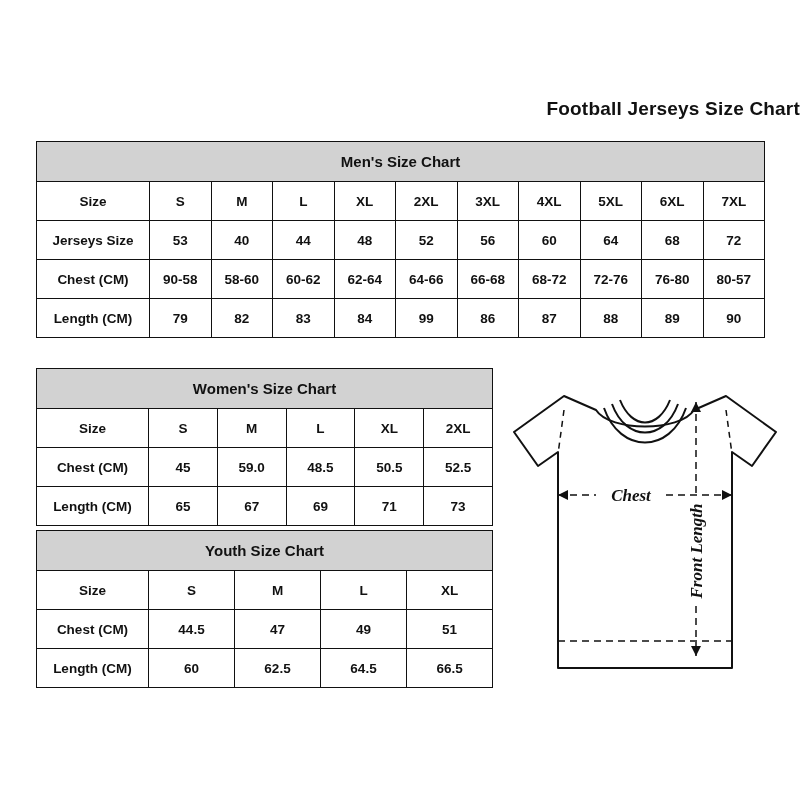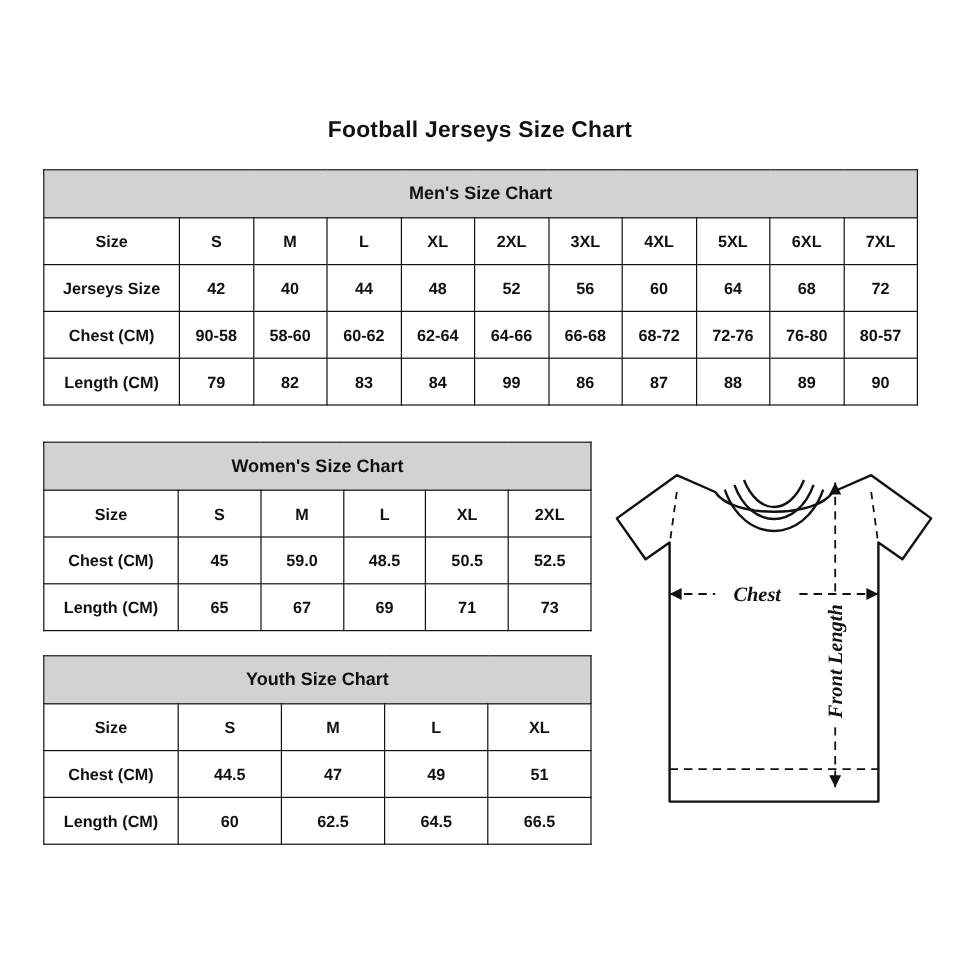--- a/index.html
+++ b/index.html
@@ -14,21 +14,21 @@
     color: #1a1a1a;
     position: relative;
     overflow: hidden;
   }
 
   #page-title {
     position: absolute;
     top: 98px;
     left: 0;
     width: 800px;
-    text-align: center;
+    text-align: right;
     font-size: 19px;
     font-weight: bold;
     letter-spacing: 0.2px;
     color: #111111;
   }
 
   table.size-table {
     border-collapse: collapse;
     table-layout: fixed;
     background: #ffffff;
@@ -75,21 +75,21 @@
     top: 368px;
   }
   #womens-table { width: 456px; }
   #womens-table col.label-col { width: 112px; }
   #womens-table col.data-col { width: 68.8px; }
 
   
   #youth-table-wrap {
     position: absolute;
     left: 36px;
-    top: 546px;
+    top: 530px;
   }
   #youth-table { width: 456px; }
   #youth-table col.label-col { width: 112px; }
   #youth-table col.data-col { width: 86px; }
 
   
   #shirt-diagram {
     position: absolute;
     left: 500px;
     top: 388px;
@@ -139,21 +139,21 @@
         <td>XL</td>
         <td>2XL</td>
         <td>3XL</td>
         <td>4XL</td>
         <td>5XL</td>
         <td>6XL</td>
         <td>7XL</td>
       </tr>
       <tr>
         <td class="row-label">Jerseys Size</td>
-        <td>42</td>
+        <td>53</td>
         <td>40</td>
         <td>44</td>
         <td>48</td>
         <td>52</td>
         <td>56</td>
         <td>60</td>
         <td>64</td>
         <td>68</td>
         <td>72</td>
       </tr>

